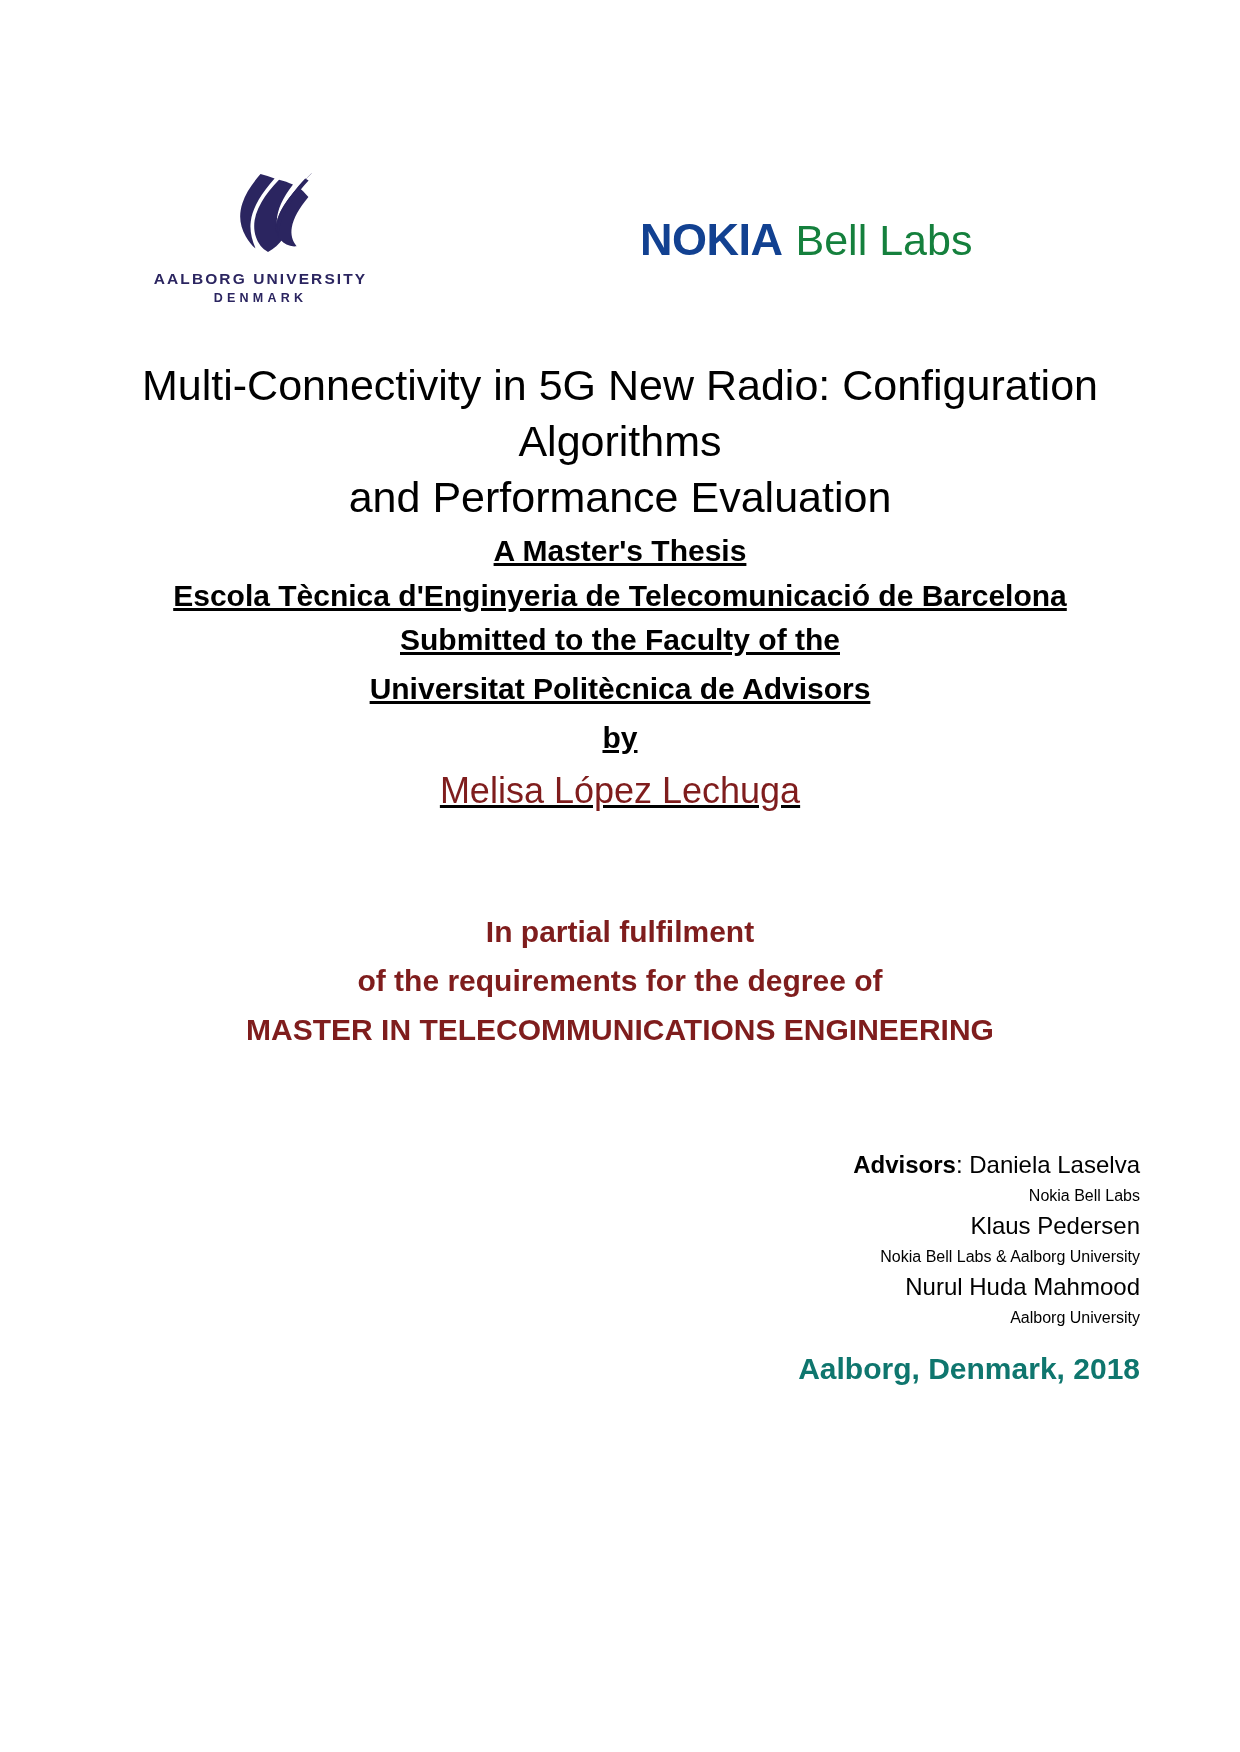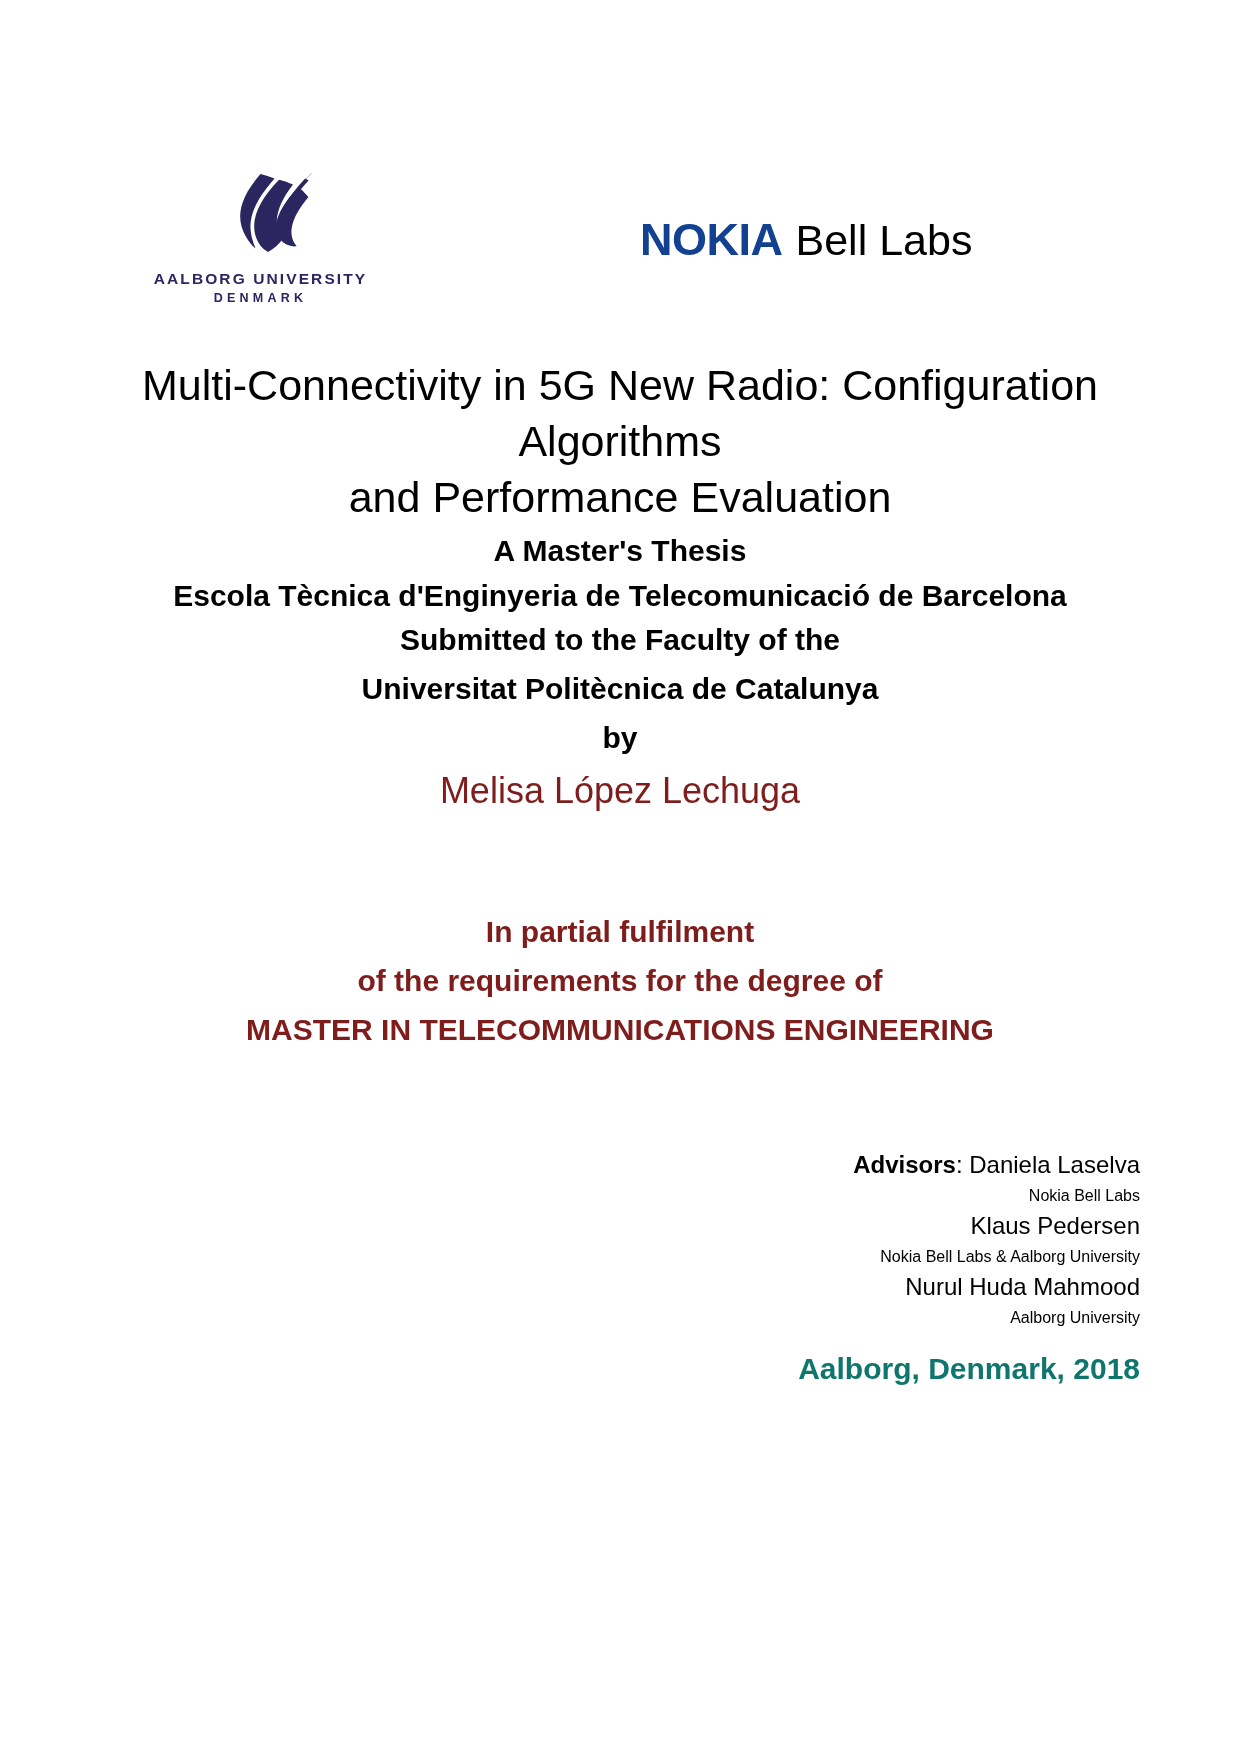--- a/index.html
+++ b/index.html
@@ -74,21 +74,21 @@
     font-weight: bold;
     letter-spacing: -0.5px;
     color: #124191;
     vertical-align: baseline;
   }
   .nokia-sub {
     font-family: "Liberation Sans", sans-serif;
     font-size: 43px;
     font-weight: normal;
     letter-spacing: 0px;
-    color: #000000;
+    color: #15803d;
     margin-left: 13px;
     vertical-align: baseline;
   }
 
   
   .doc-title {
     position: absolute;
     top: 358px;
     left: 120px;
     width: 1000px;
@@ -99,20 +99,21 @@
     color: #000000;
   }
 
   
   .thesis-block {
     position: absolute;
     top: 527px;
     left: 100px;
     width: 1040px;
     text-align: center;
+    text-decoration: underline;
   }
   .tb-line {
     font-size: 30px;
     font-weight: bold;
     line-height: 1.62;
     color: #000;
   }
   .tb-line.two-line {
     line-height: 1.36;
   }
@@ -235,21 +236,21 @@
 
   <div class="doc-title">
     <div>Multi-Connectivity in 5G New Radio: Configuration Algorithms</div>
     <div>and Performance Evaluation</div>
   </div>
 
   <div class="thesis-block">
     <div class="tb-line">A Master's Thesis</div>
     <div class="tb-line two-line">Escola Tècnica d'Enginyeria de Telecomunicació de Barcelona</div>
     <div class="tb-line">Submitted to the Faculty of the</div>
-    <div class="tb-line">Universitat Politècnica de Catalunya</div>
+    <div class="tb-line">Universitat Politècnica de Advisors</div>
     <div class="tb-line">by</div>
     <div class="tb-author">Melisa López Lechuga</div>
   </div>
 
   <div class="fulfil-block">
     <div class="fb-line">In partial fulfilment</div>
     <div class="fb-line">of the requirements for the degree of</div>
     <div class="fb-line">MASTER IN TELECOMMUNICATIONS ENGINEERING</div>
   </div>
 

